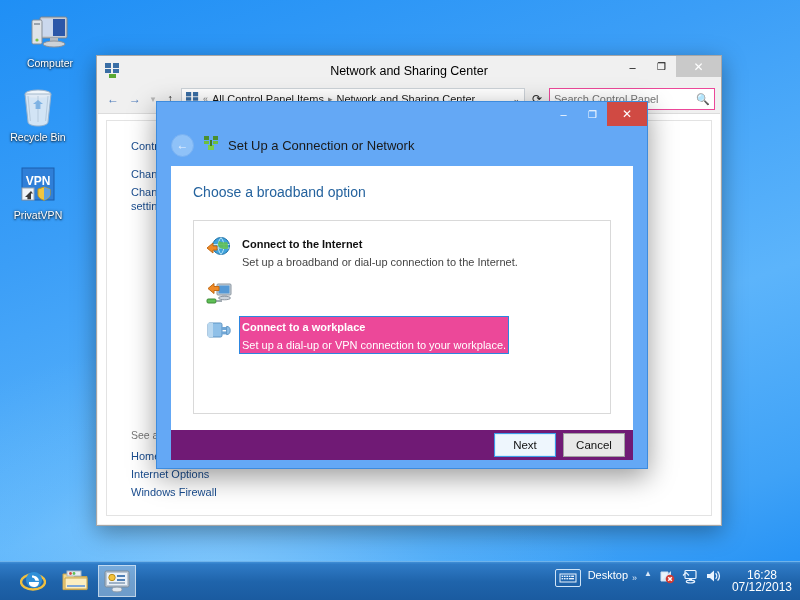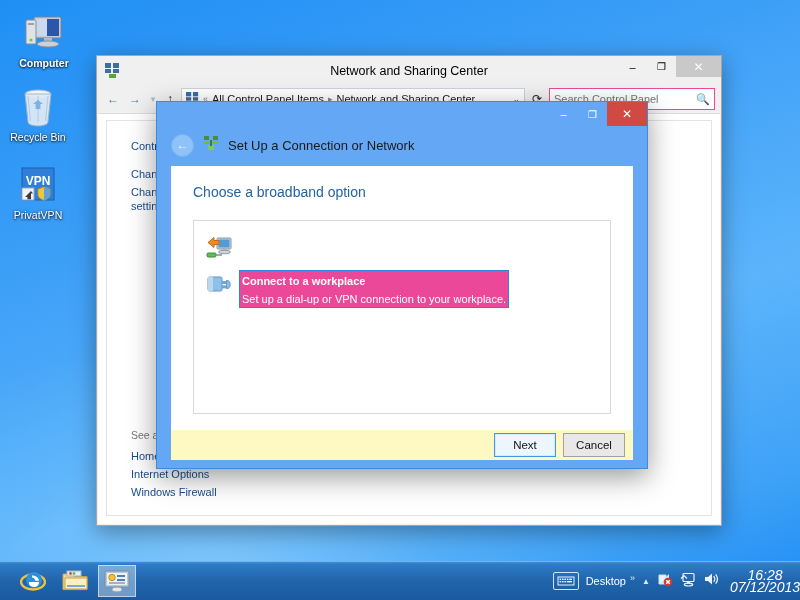--- a/index.html
+++ b/index.html
@@ -72,48 +72,48 @@
   .dlg-h1{font-size:14px;color:#25639e;padding:18px 0 0 22px;}
   .optbox{position:absolute;left:22px;right:22px;top:54px;bottom:16px;border:1px solid #d9d9d9;
     padding:10px 6px 0 6px;box-sizing:border-box;}
   .opt{display:flex;gap:8px;padding:3px 4px 7px 6px;align-items:flex-start;}
   .opt .oicon{width:26px;height:26px;flex:none;margin-top:1px;}
   .opt .otitle{font-size:11px;color:#111;font-weight:bold;line-height:14px;}
   .opt .odesc{font-size:11px;color:#444;line-height:14px;}
   .opt .otext{padding:0 2px;}
   .opt.sel .otext{background:#ec4899;outline:1px solid #2c86e0;}
   .opt.sel .otitle,.opt.sel .odesc{color:#fff;}
-  .dlg-foot{position:absolute;left:14px;right:14px;bottom:8px;height:30px;background:#fef9c3;
+  .dlg-foot{position:absolute;left:14px;right:14px;bottom:8px;height:30px;background:#701a75;
     display:flex;align-items:center;justify-content:flex-end;gap:7px;padding-right:8px;box-sizing:border-box;}
   .btn{width:60px;height:22px;font-size:11.5px;color:#111;background:#e8e8e8;border:1px solid #a0a0a0;
     display:flex;align-items:center;justify-content:center;}
   .btn.focus{border:1px solid #3c9ae8;box-shadow:inset 0 0 0 1px #d9ecfb;background:#eef6fd;}
 
   
   .taskbar{position:absolute;left:0;right:0;bottom:0;height:38px;
     background:linear-gradient(180deg,#3f8fd8 0%,#2f7bc6 6%,#1f64ab 52%,#1a5ba0 100%);
     border-top:1px solid #6fb3ea;display:flex;align-items:center;}
   .tb-items{display:flex;align-items:center;gap:4px;padding-left:14px;}
   .tb-item{width:38px;height:32px;display:flex;align-items:center;justify-content:center;}
   .tb-item.active{background:rgba(210,232,250,.45);border:1px solid rgba(255,255,255,.55);box-sizing:border-box;}
-  .tray{margin-left:auto;display:flex;align-items:center;gap:7px;}
+  .tray{margin-left:auto;display:flex;gap:7px;padding-right:8px;}
   .tray .kb{width:24px;height:16px;border:1px solid #cfe4f7;border-radius:2px;display:flex;
     align-items:center;justify-content:center;}
   .tray .dsk{font-size:11px;color:#fff;}
   .tray .chevs{font-size:9px;color:#dce9f7;margin-left:-3px;align-self:flex-start;margin-top:4px;}
   .tray .up{font-size:8px;color:#dbe9f8;}
-  .clock{text-align:center;color:#fff;font-size:14px;line-height:12px;padding-left:4px;font-style:italic;}
+  .clock{text-align:center;color:#fff;font-size:12px;line-height:12px;padding-left:4px;}
 </style>
 </head>
 <body>
 
 <div class="desktop">
   <div class="glow"></div>
 
-  <div class="dicon" style="left:8px;top:8px;font-weight:bold;">
+  <div class="dicon" style="left:14px;top:8px;">
     <div class="glyph">
       <svg width="42" height="40" viewBox="0 0 42 40">
         <rect x="11" y="3" width="27" height="21" rx="1.5" fill="#c8ccd2" stroke="#7b8490"></rect>
         <rect x="13" y="5" width="23" height="17" fill="#2c57a8"></rect>
         <rect x="13" y="5" width="11" height="17" fill="#e7eef9" opacity=".85"></rect>
         <path d="M21 24h8v4h-8z" fill="#b4bac2"></path>
         <ellipse cx="25" cy="30" rx="11" ry="3" fill="#cdd2d8" stroke="#8a929c"></ellipse>
         <rect x="3" y="6" width="10" height="24" rx="1.5" fill="#dfe3e8" stroke="#878f99"></rect>
         <rect x="5" y="9" width="6" height="2" fill="#9aa3ad"></rect>
         <circle cx="8" cy="26" r="1.6" fill="#7fc24a"></circle>
@@ -252,20 +252,35 @@
         </svg>
       </span>
       <span class="htxt">Set Up a Connection or Network</span>
     </div>
 
     <div class="dlg-body">
       <div class="dlg-h1">Choose a broadband option</div>
 
       <div class="optbox">
 
+        <div class="opt">
+          <span class="oicon">
+            <svg width="26" height="26" viewBox="0 0 26 26">
+              <circle cx="15" cy="11" r="8.5" fill="#3fa3dc" stroke="#1d6fa5"></circle>
+              <path d="M6.6 9.5h16.8M6.6 13h16.8" stroke="#bfe6f7" fill="none" stroke-width="1"></path>
+              <path d="M15 2.5c-4 5-4 12 0 17M15 2.5c4 5 4 12 0 17" stroke="#bfe6f7" fill="none"></path>
+              <path d="M13 6c2 1 5 1.6 8 1 1 2 1.4 4.6 1 6.6-3 1-6.6.6-9-1.6-1.4-1.6-1.4-4 0-6z" fill="#5fbf56" opacity=".9"></path>
+              <path d="M1 13l6-5v3h4v4H7v3z" fill="#f08a26" stroke="#c26a15"></path>
+            </svg>
+          </span>
+          <span class="otext">
+            <span class="otitle">Connect to the Internet</span><br>
+            <span class="odesc">Set up a broadband or dial-up connection to the Internet.</span>
+          </span>
+        </div>
 
         <div class="opt">
           <span class="oicon">
             <svg width="26" height="26" viewBox="0 0 26 26">
               <rect x="11" y="3" width="14" height="11" rx="1" fill="#c9d2da" stroke="#8b96a1"></rect>
               <rect x="12.5" y="4.5" width="11" height="8" fill="#5599d6"></rect>
               <path d="M16 14h5v2h-5z" fill="#b3bcc5"></path>
               <ellipse cx="18.5" cy="17" rx="6" ry="1.8" fill="#ccd4dc" stroke="#8b96a1"></ellipse>
               <path d="M2 7.5l6-5v3h5v4H8v3z" fill="#f08a26" stroke="#c26a15"></path>
               <rect x="1" y="18" width="9" height="4" rx="1.2" fill="#5fbf56" stroke="#3d8a36"></rect>

